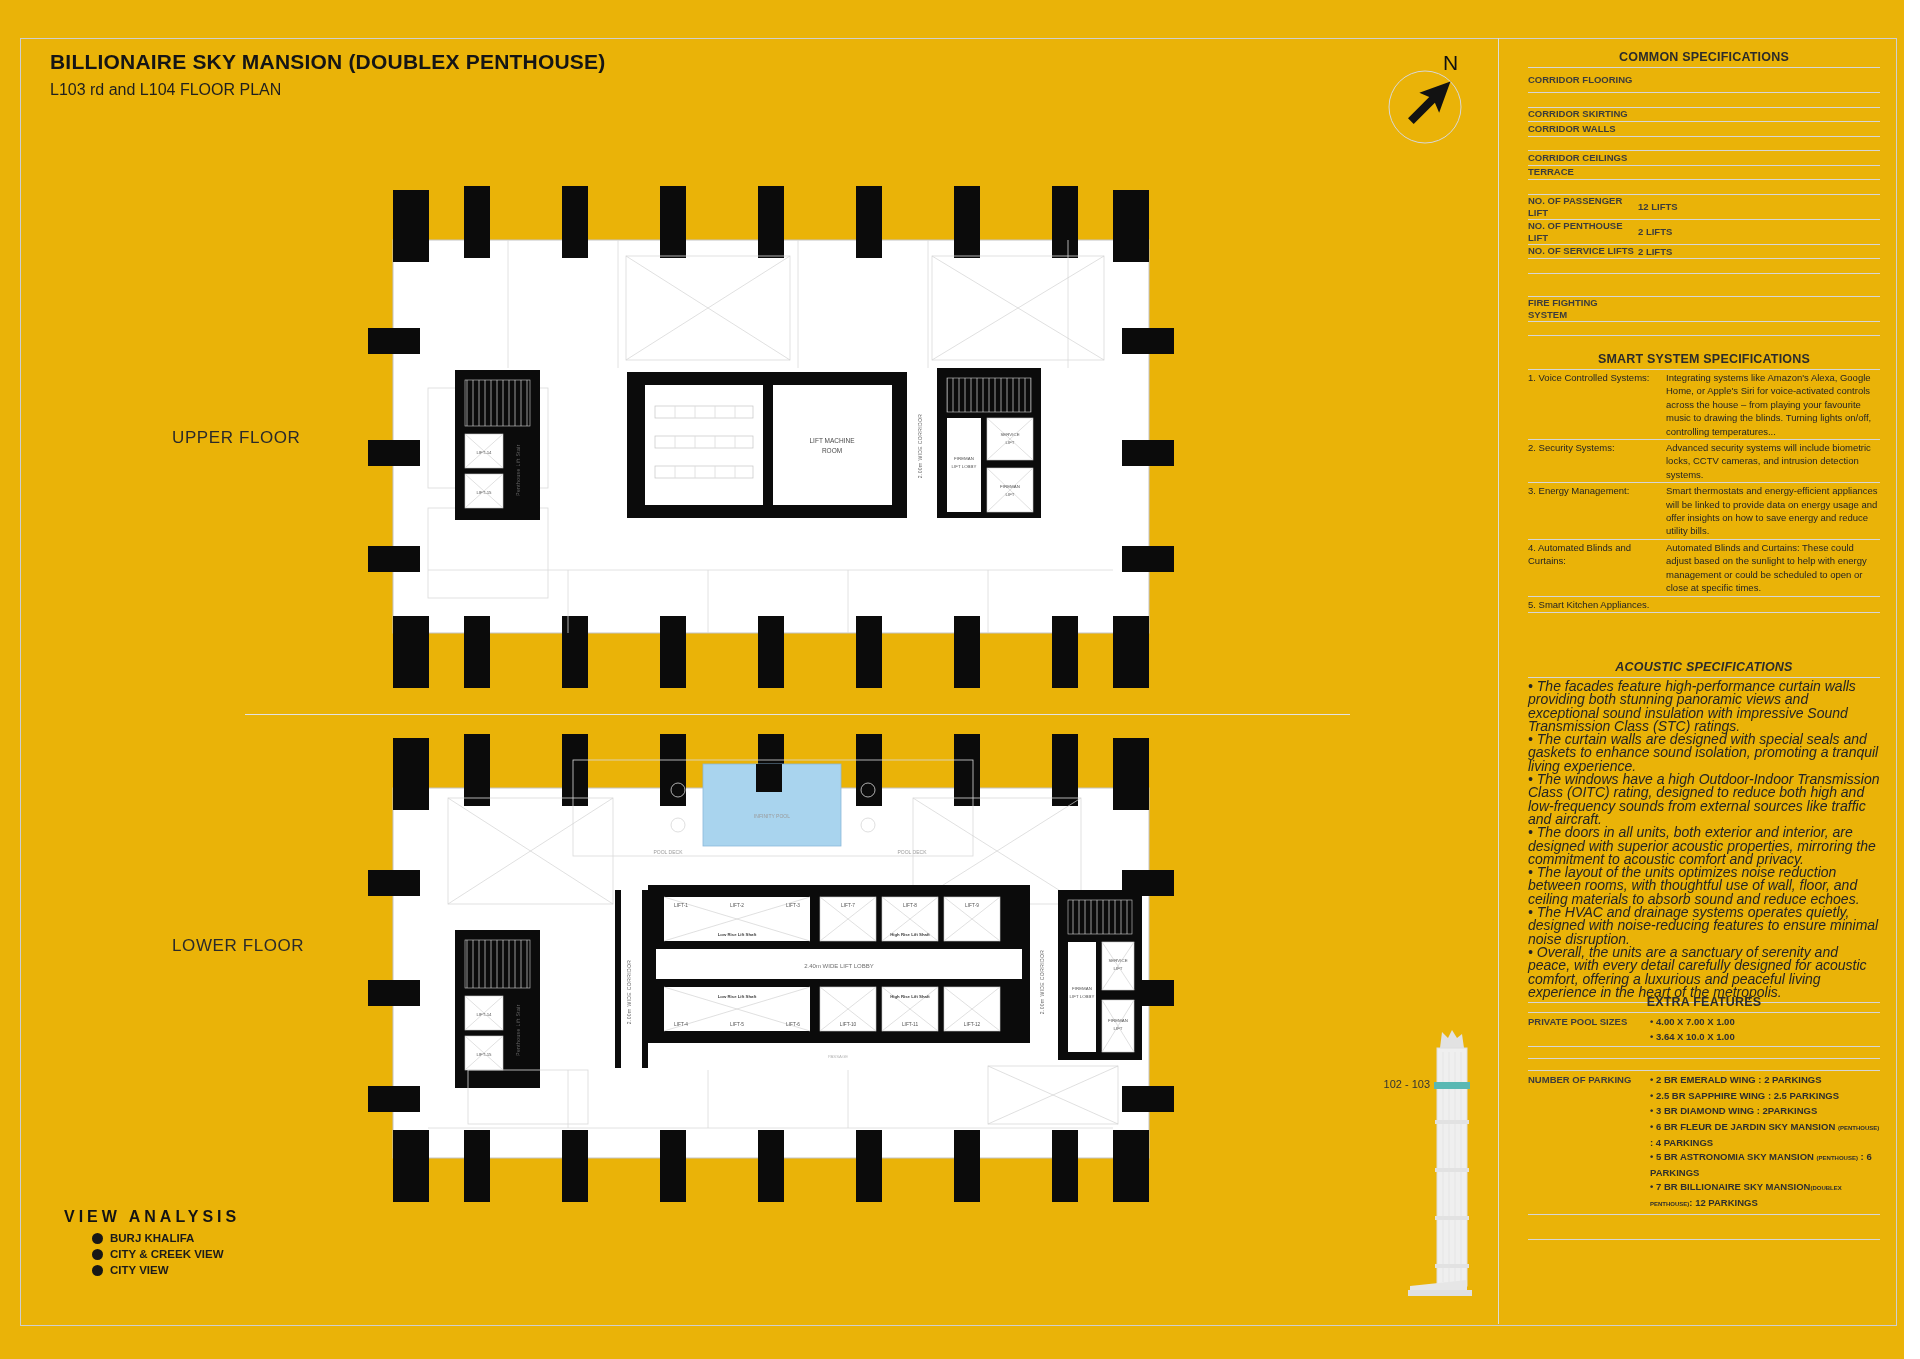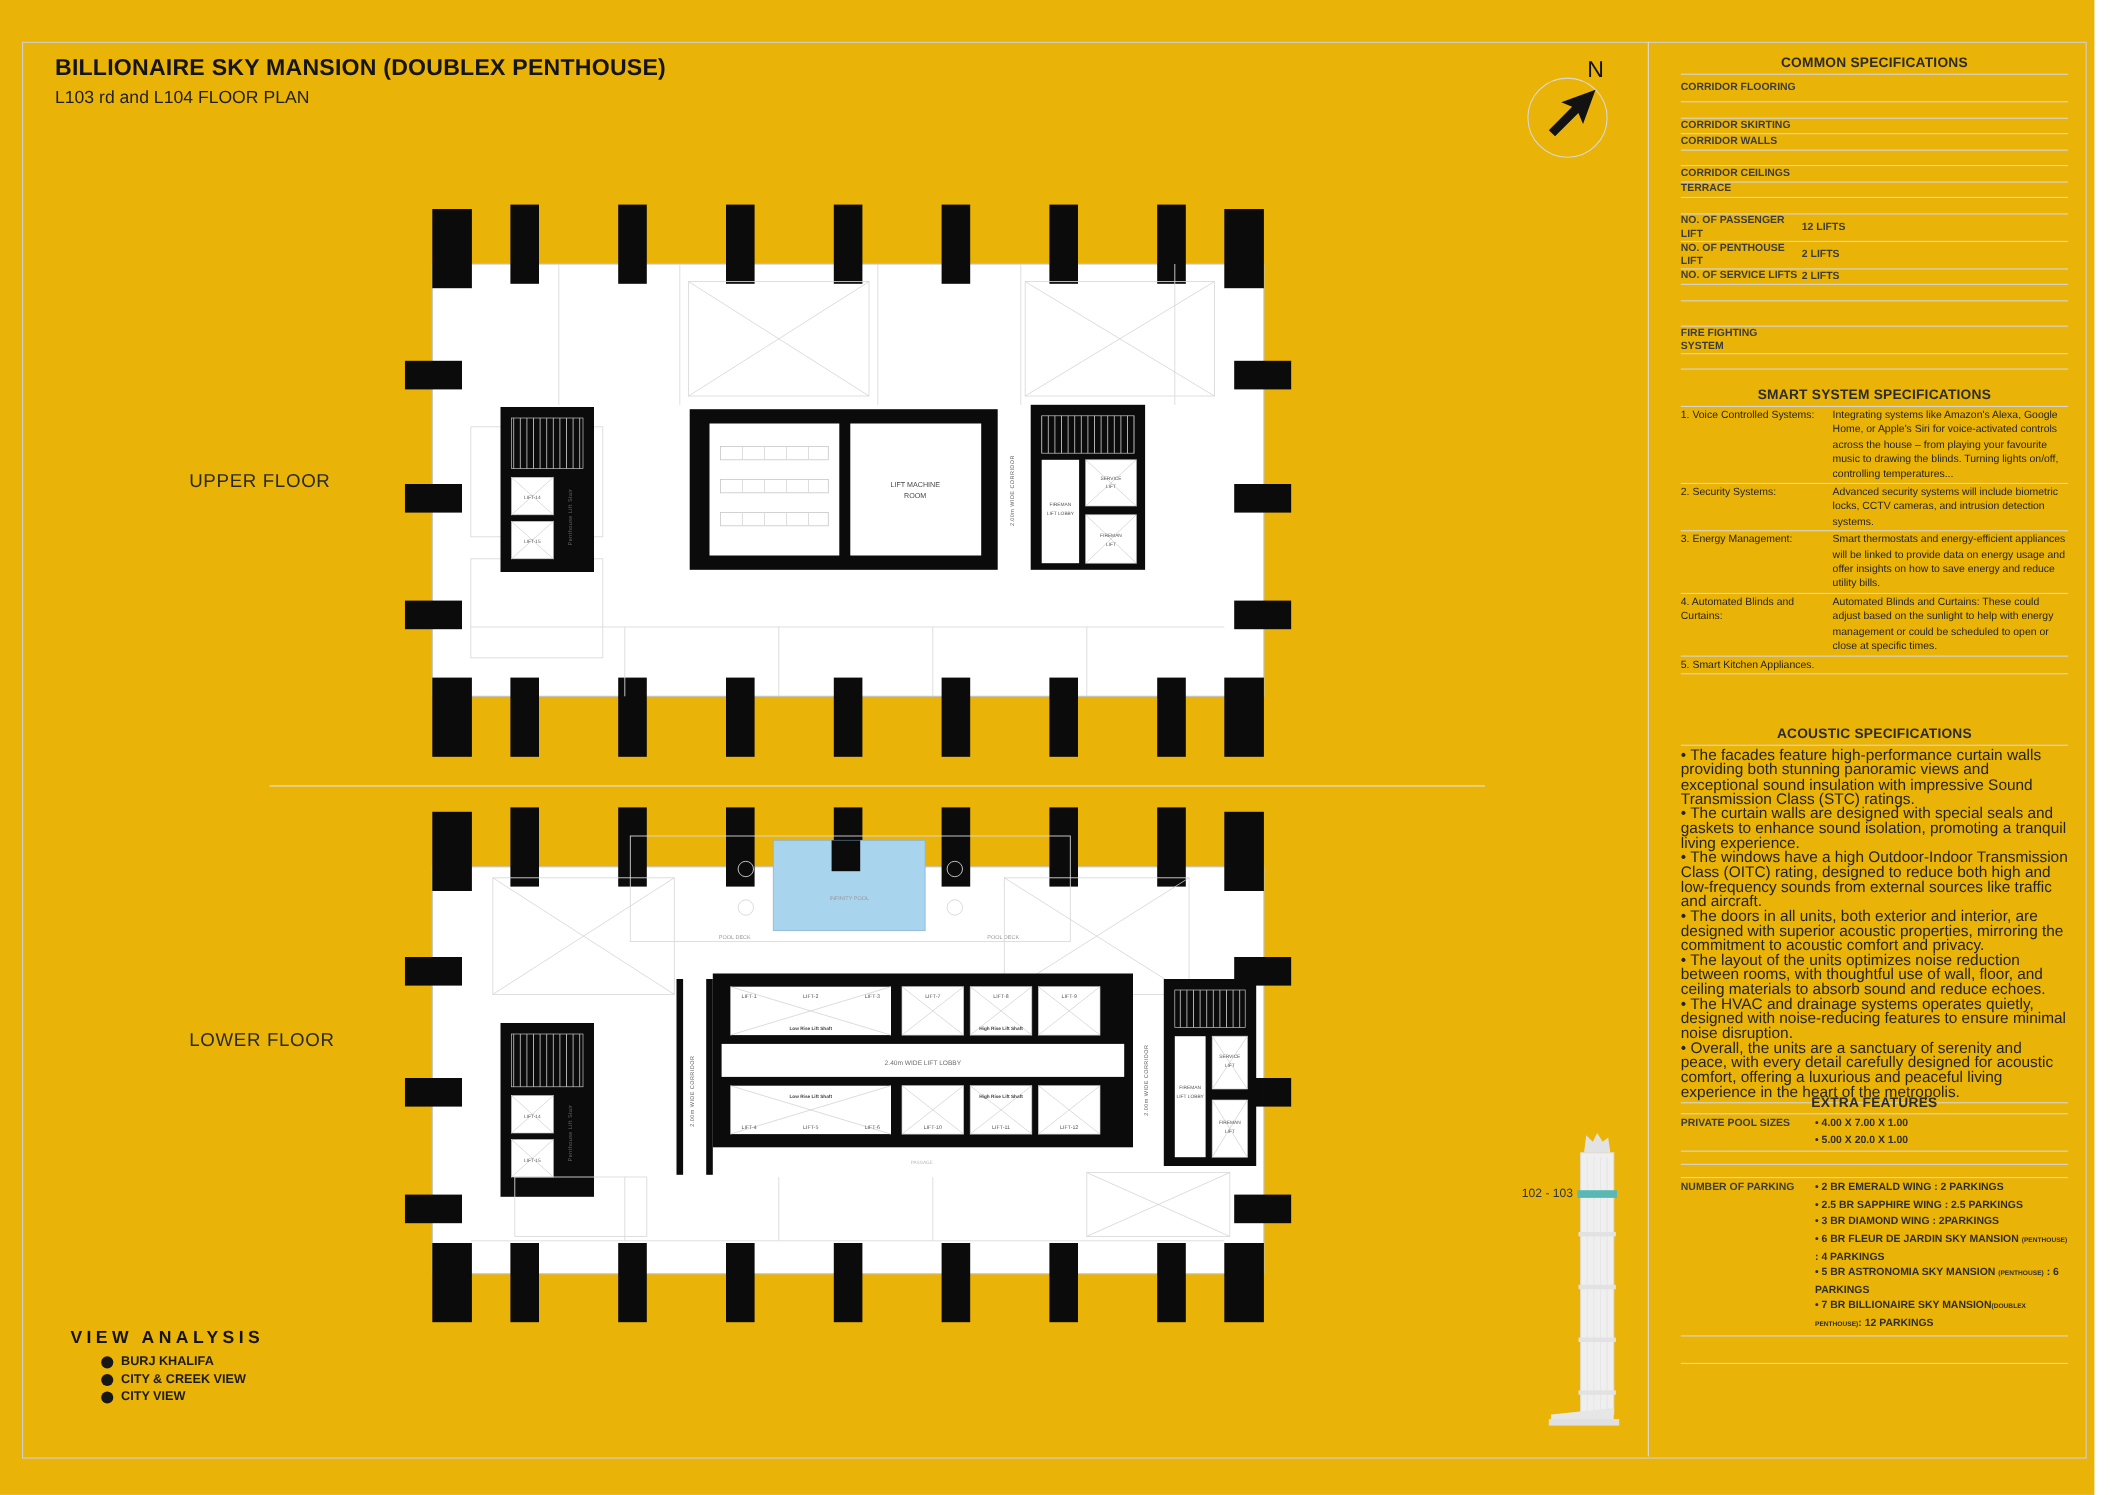--- a/index.html
+++ b/index.html
@@ -427,41 +427,41 @@
     <div class="smart-item">
         <span class="term">4.  Automated Blinds and Curtains:</span>
         <span class="desc">Automated Blinds and Curtains: These could adjust based on the sunlight to help with energy management or could be scheduled to open or close at specific times.</span>
       </div>
     <div class="smart-item">
         <span class="term" style="width:100%;">5.  Smart Kitchen Appliances.</span>
       </div>
     <div class="smart-end"></div>
   </div>
 
-  <div class="sidebar-sec" style="top:660px;">
+  <div class="sidebar-sec" style="top:660px;font-style:italic;">
     <div class="sec-title">ACOUSTIC SPECIFICATIONS</div>
     <div class="ac-bullets">
       <div class="ac-b">The facades feature high-performance curtain walls providing both stunning panoramic views and exceptional sound insulation with impressive Sound Transmission Class (STC) ratings.</div>
       <div class="ac-b">The curtain walls are designed with special seals and gaskets to enhance sound isolation, promoting a tranquil living experience.</div>
       <div class="ac-b">The windows have a high Outdoor-Indoor Transmission Class (OITC) rating, designed to reduce both high and low-frequency sounds from external sources like traffic and aircraft.</div>
       <div class="ac-b">The doors in all units, both exterior and interior, are designed with superior acoustic properties, mirroring the commitment to acoustic comfort and privacy.</div>
       <div class="ac-b">The layout of the units optimizes noise reduction between rooms, with thoughtful use of wall, floor, and ceiling materials to absorb sound and reduce echoes.</div>
       <div class="ac-b">The HVAC and drainage systems operates quietly, designed with noise-reducing features to ensure minimal noise disruption.</div>
       <div class="ac-b">Overall, the units are a sanctuary of serenity and peace, with every detail carefully designed for acoustic comfort, offering a luxurious and peaceful living experience in the heart of the metropolis.</div>
     </div>
     <div class="ac-end"></div>
   </div>
 
   <div class="sidebar-sec" style="top:995px;">
     <div class="sec-title">EXTRA FEATURES</div>
     <div class="ex-row">
       <span class="lab">PRIVATE POOL SIZES</span>
       <span class="ex-vals">
         <span class="ex-line" style="display:block;">4.00 X 7.00 X 1.00</span>
-        <span class="ex-line" style="display:block;">5.00 X 20.0 X 1.00</span>
+        <span class="ex-line" style="display:block;">3.64 X 10.0 X 1.00</span>
       </span>
     </div>
     <div class="spacer-row"></div>
     <div class="spacer-row"></div>
     <div class="ex-row">
       <span class="lab">NUMBER OF PARKING</span>
       <span class="ex-vals">
         <span class="ex-line" style="display:block;"><span>2 BR EMERALD WING</span><span class="sub"></span><span> : 2 PARKINGS</span></span>
         <span class="ex-line" style="display:block;"><span>2.5 BR SAPPHIRE WING</span><span class="sub"></span><span> : 2.5 PARKINGS</span></span>
         <span class="ex-line" style="display:block;"><span>3 BR DIAMOND WING</span><span class="sub"></span><span> : 2PARKINGS</span></span>

